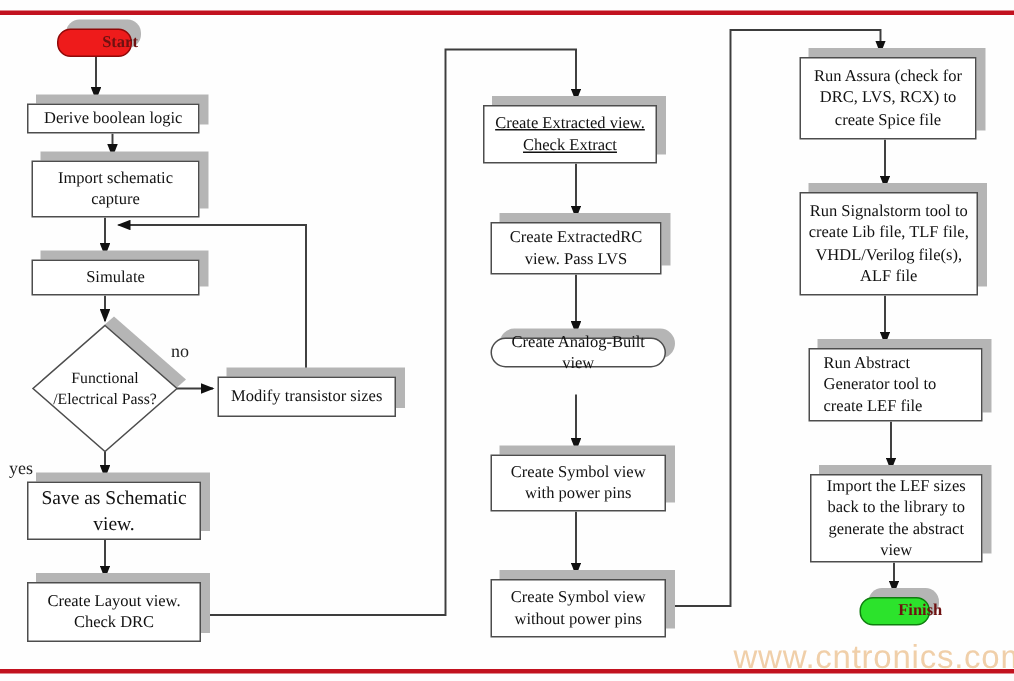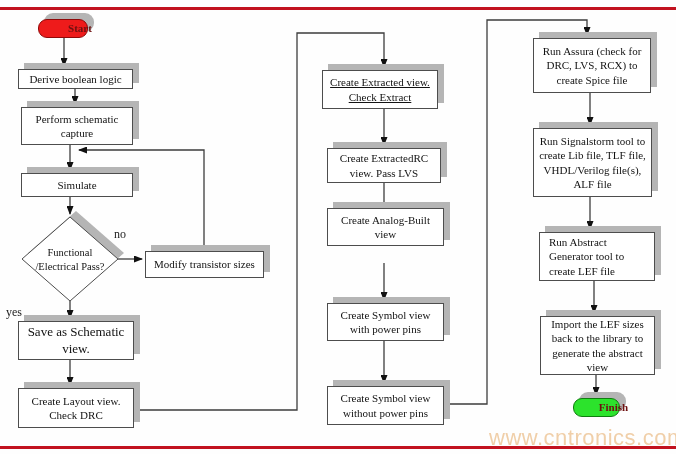--- a/index.html
+++ b/index.html
@@ -62,32 +62,32 @@
     </g>
 
     <g>
       <polygon points="76,211 124,253 76,295 28,253" fill="#b5b5b5" stroke="none"></polygon>
       <polygon points="70,217 118,259 70,301 22,259" fill="#ffffff" stroke="#4d4d4d" stroke-width="1"></polygon>
     </g>
   </svg>
 
   <div class="box terminator start" style="left:38px;top:19px;width:50px;height:19px;">Start</div>
   <div class="box" style="left:18px;top:69px;width:115px;height:20px;">Derive boolean logic</div>
-  <div class="box" style="left:21px;top:107px;width:112px;height:38px;">Perform schematic capture</div>
+  <div class="box" style="left:21px;top:107px;width:112px;height:38px;">Import schematic capture</div>
   <div class="box" style="left:21px;top:173px;width:112px;height:24px;">Simulate</div>
   <div id="decision-text">Functional /Electrical Pass?</div>
   <div class="edge-label" style="left:114px;top:228px;">no</div>
   <div class="edge-label" style="left:6px;top:306px;">yes</div>
   <div class="box" style="left:145px;top:251px;width:119px;height:27px;">Modify transistor sizes</div>
   <div class="box" style="left:18px;top:321px;width:116px;height:39px;font-size:13px;">Save as Schematic view.</div>
   <div class="box" style="left:18px;top:388px;width:116px;height:40px;">Create Layout view. Check DRC</div>
 
   <div class="box" style="left:322px;top:70px;width:116px;height:39px;text-decoration:underline;">Create Extracted view. Check Extract</div>
   <div class="box" style="left:327px;top:148px;width:114px;height:35px;">Create ExtractedRC view.  Pass LVS</div>
-  <div class="box" style="left:327px;top:208px;width:117px;height:38px;">Create Analog-Built view</div>
+  <div class="box" style="left:327px;top:225px;width:117px;height:20px;border-radius:15px;">Create Analog-Built view</div>
   <div class="box" style="left:327px;top:303px;width:117px;height:38px;">Create Symbol view with power pins</div>
   <div class="box" style="left:327px;top:386px;width:117px;height:39px;">Create Symbol view without power pins</div>
 
   <div class="box" style="left:533px;top:38px;width:118px;height:55px;">Run Assura (check for DRC, LVS, RCX) to create Spice file</div>
   <div class="box" style="left:533px;top:128px;width:119px;height:69px;">Run Signalstorm tool to create Lib file, TLF file, VHDL/Verilog file(s), ALF file</div>
   <div class="box left-text" style="left:539px;top:232px;width:116px;height:49px;">Run Abstract Generator tool to create LEF file</div>
   <div class="box" style="left:540px;top:316px;width:115px;height:59px;">Import the LEF sizes back to the library to generate the abstract view</div>
   <div class="box terminator finish" style="left:573px;top:398px;width:47px;height:19px;">Finish</div>
 
   <div id="watermark">www.cntronics.com</div>

